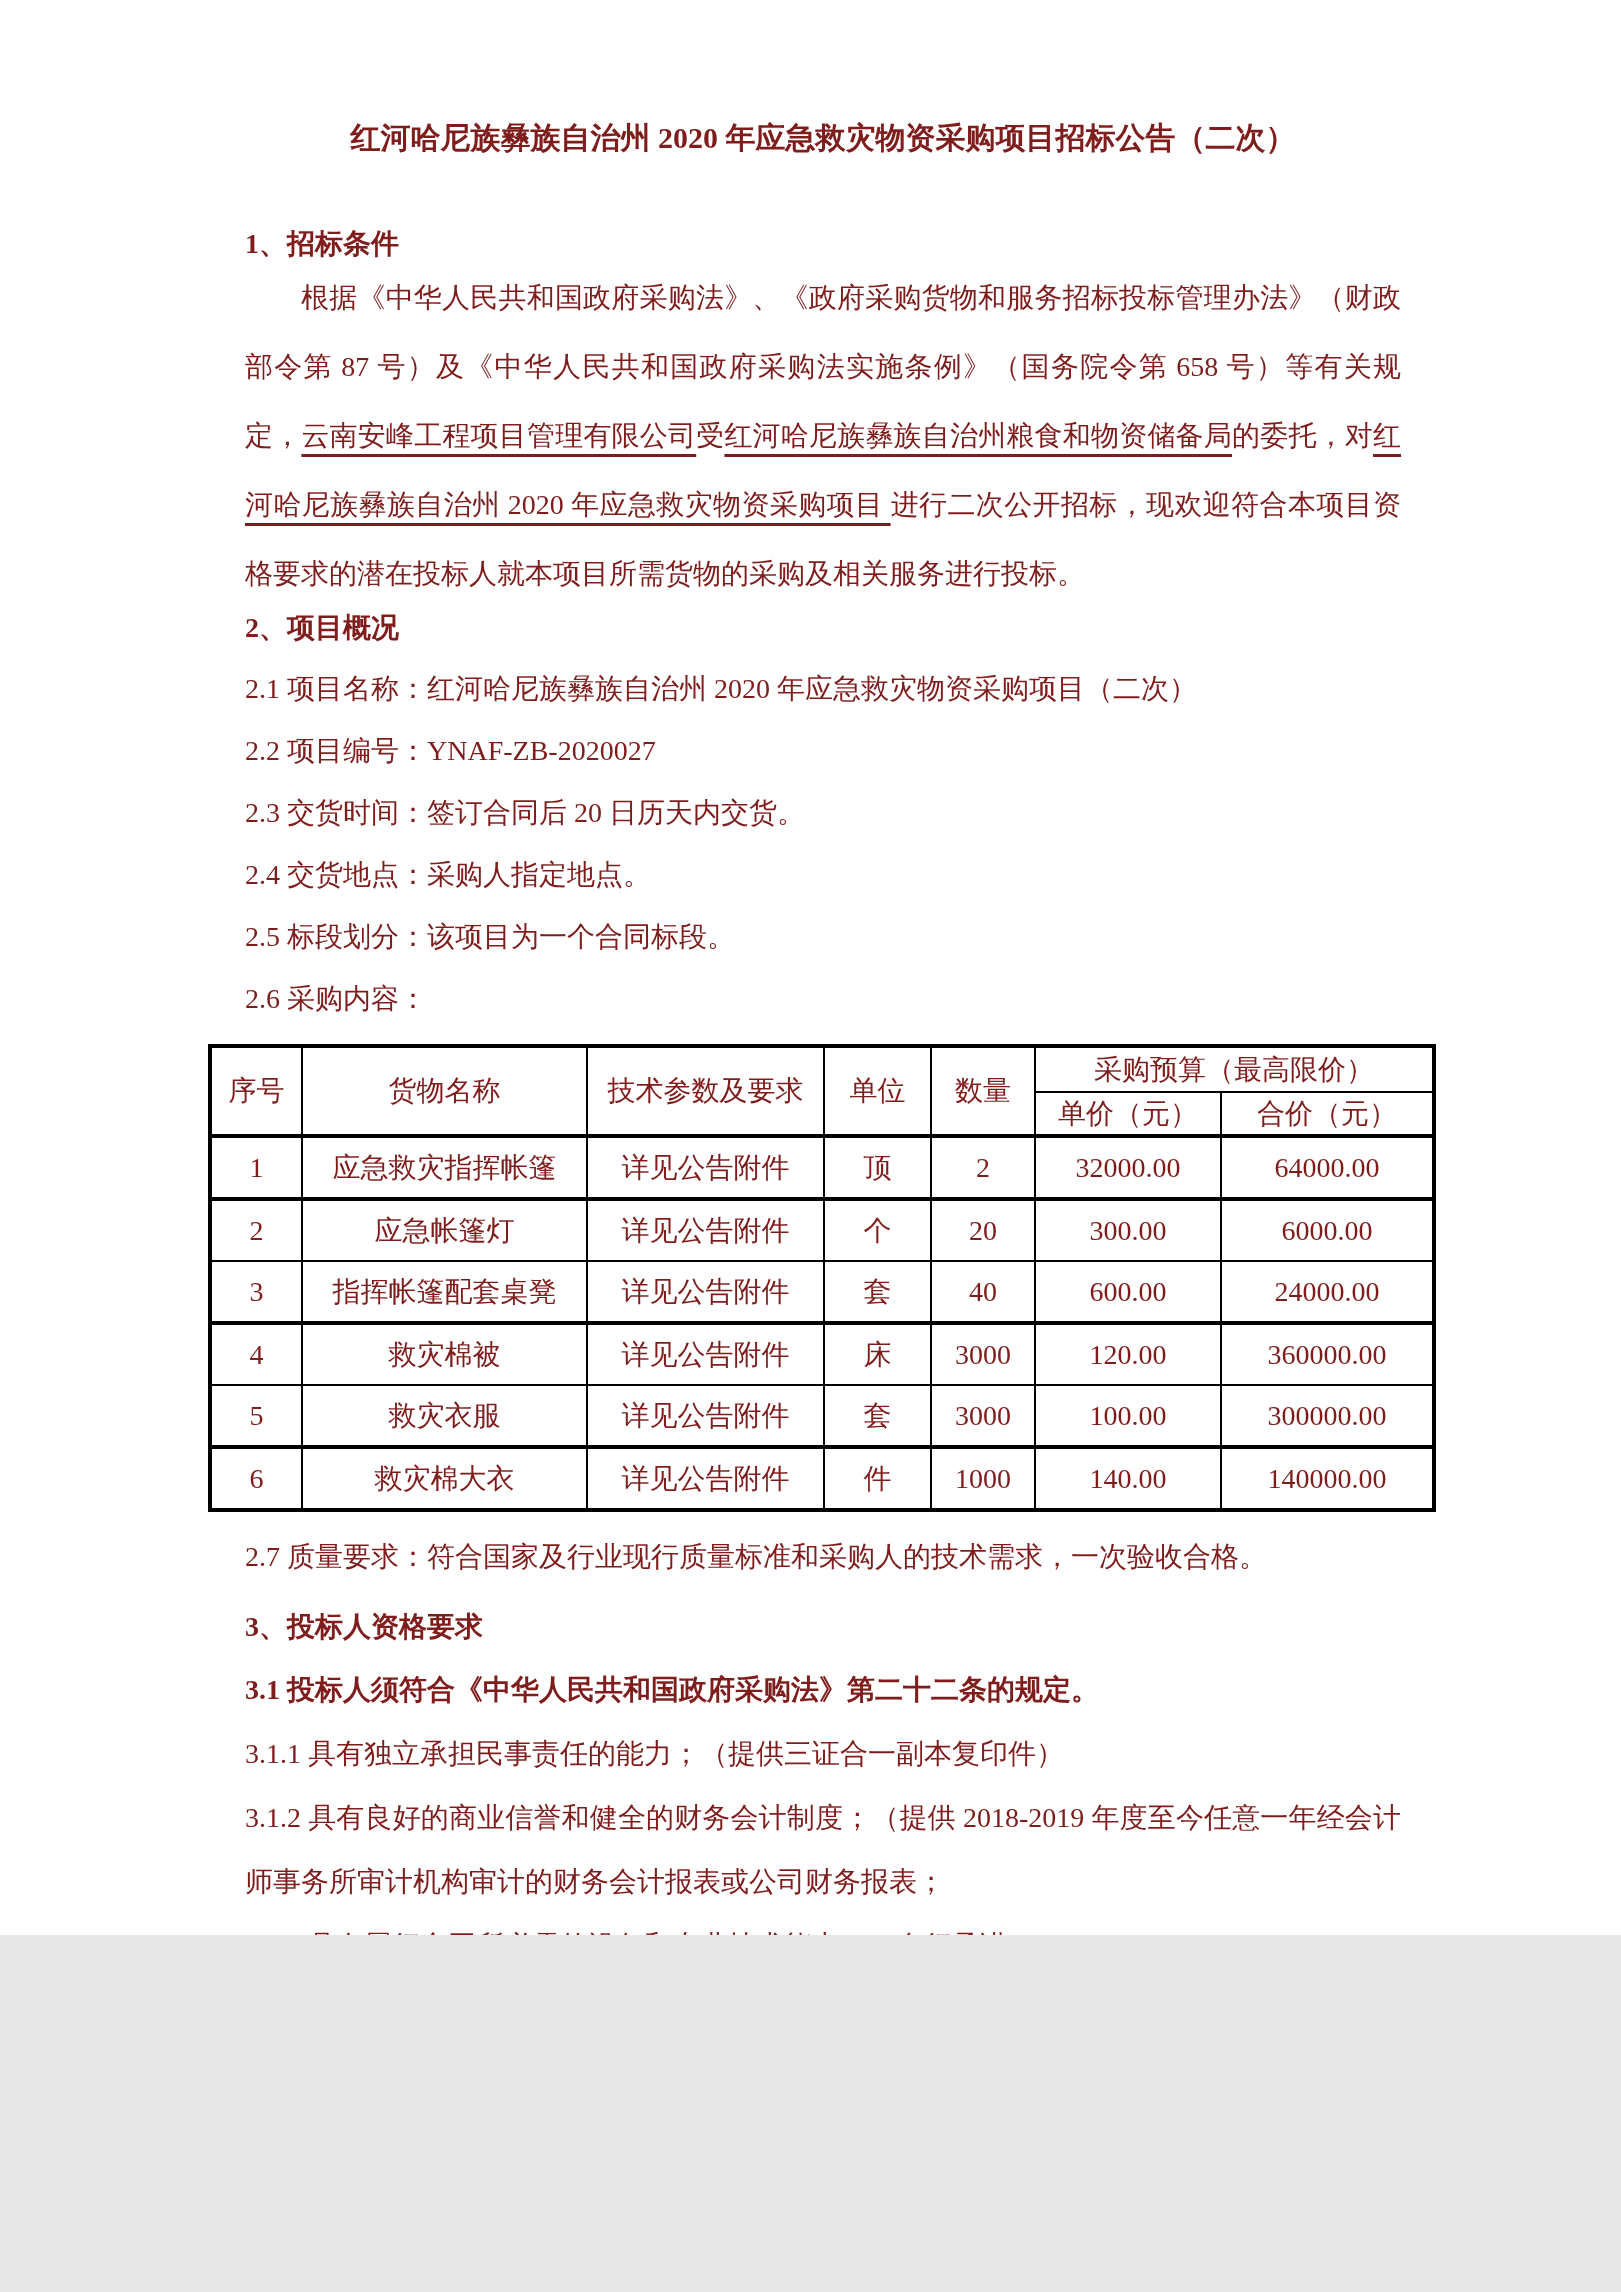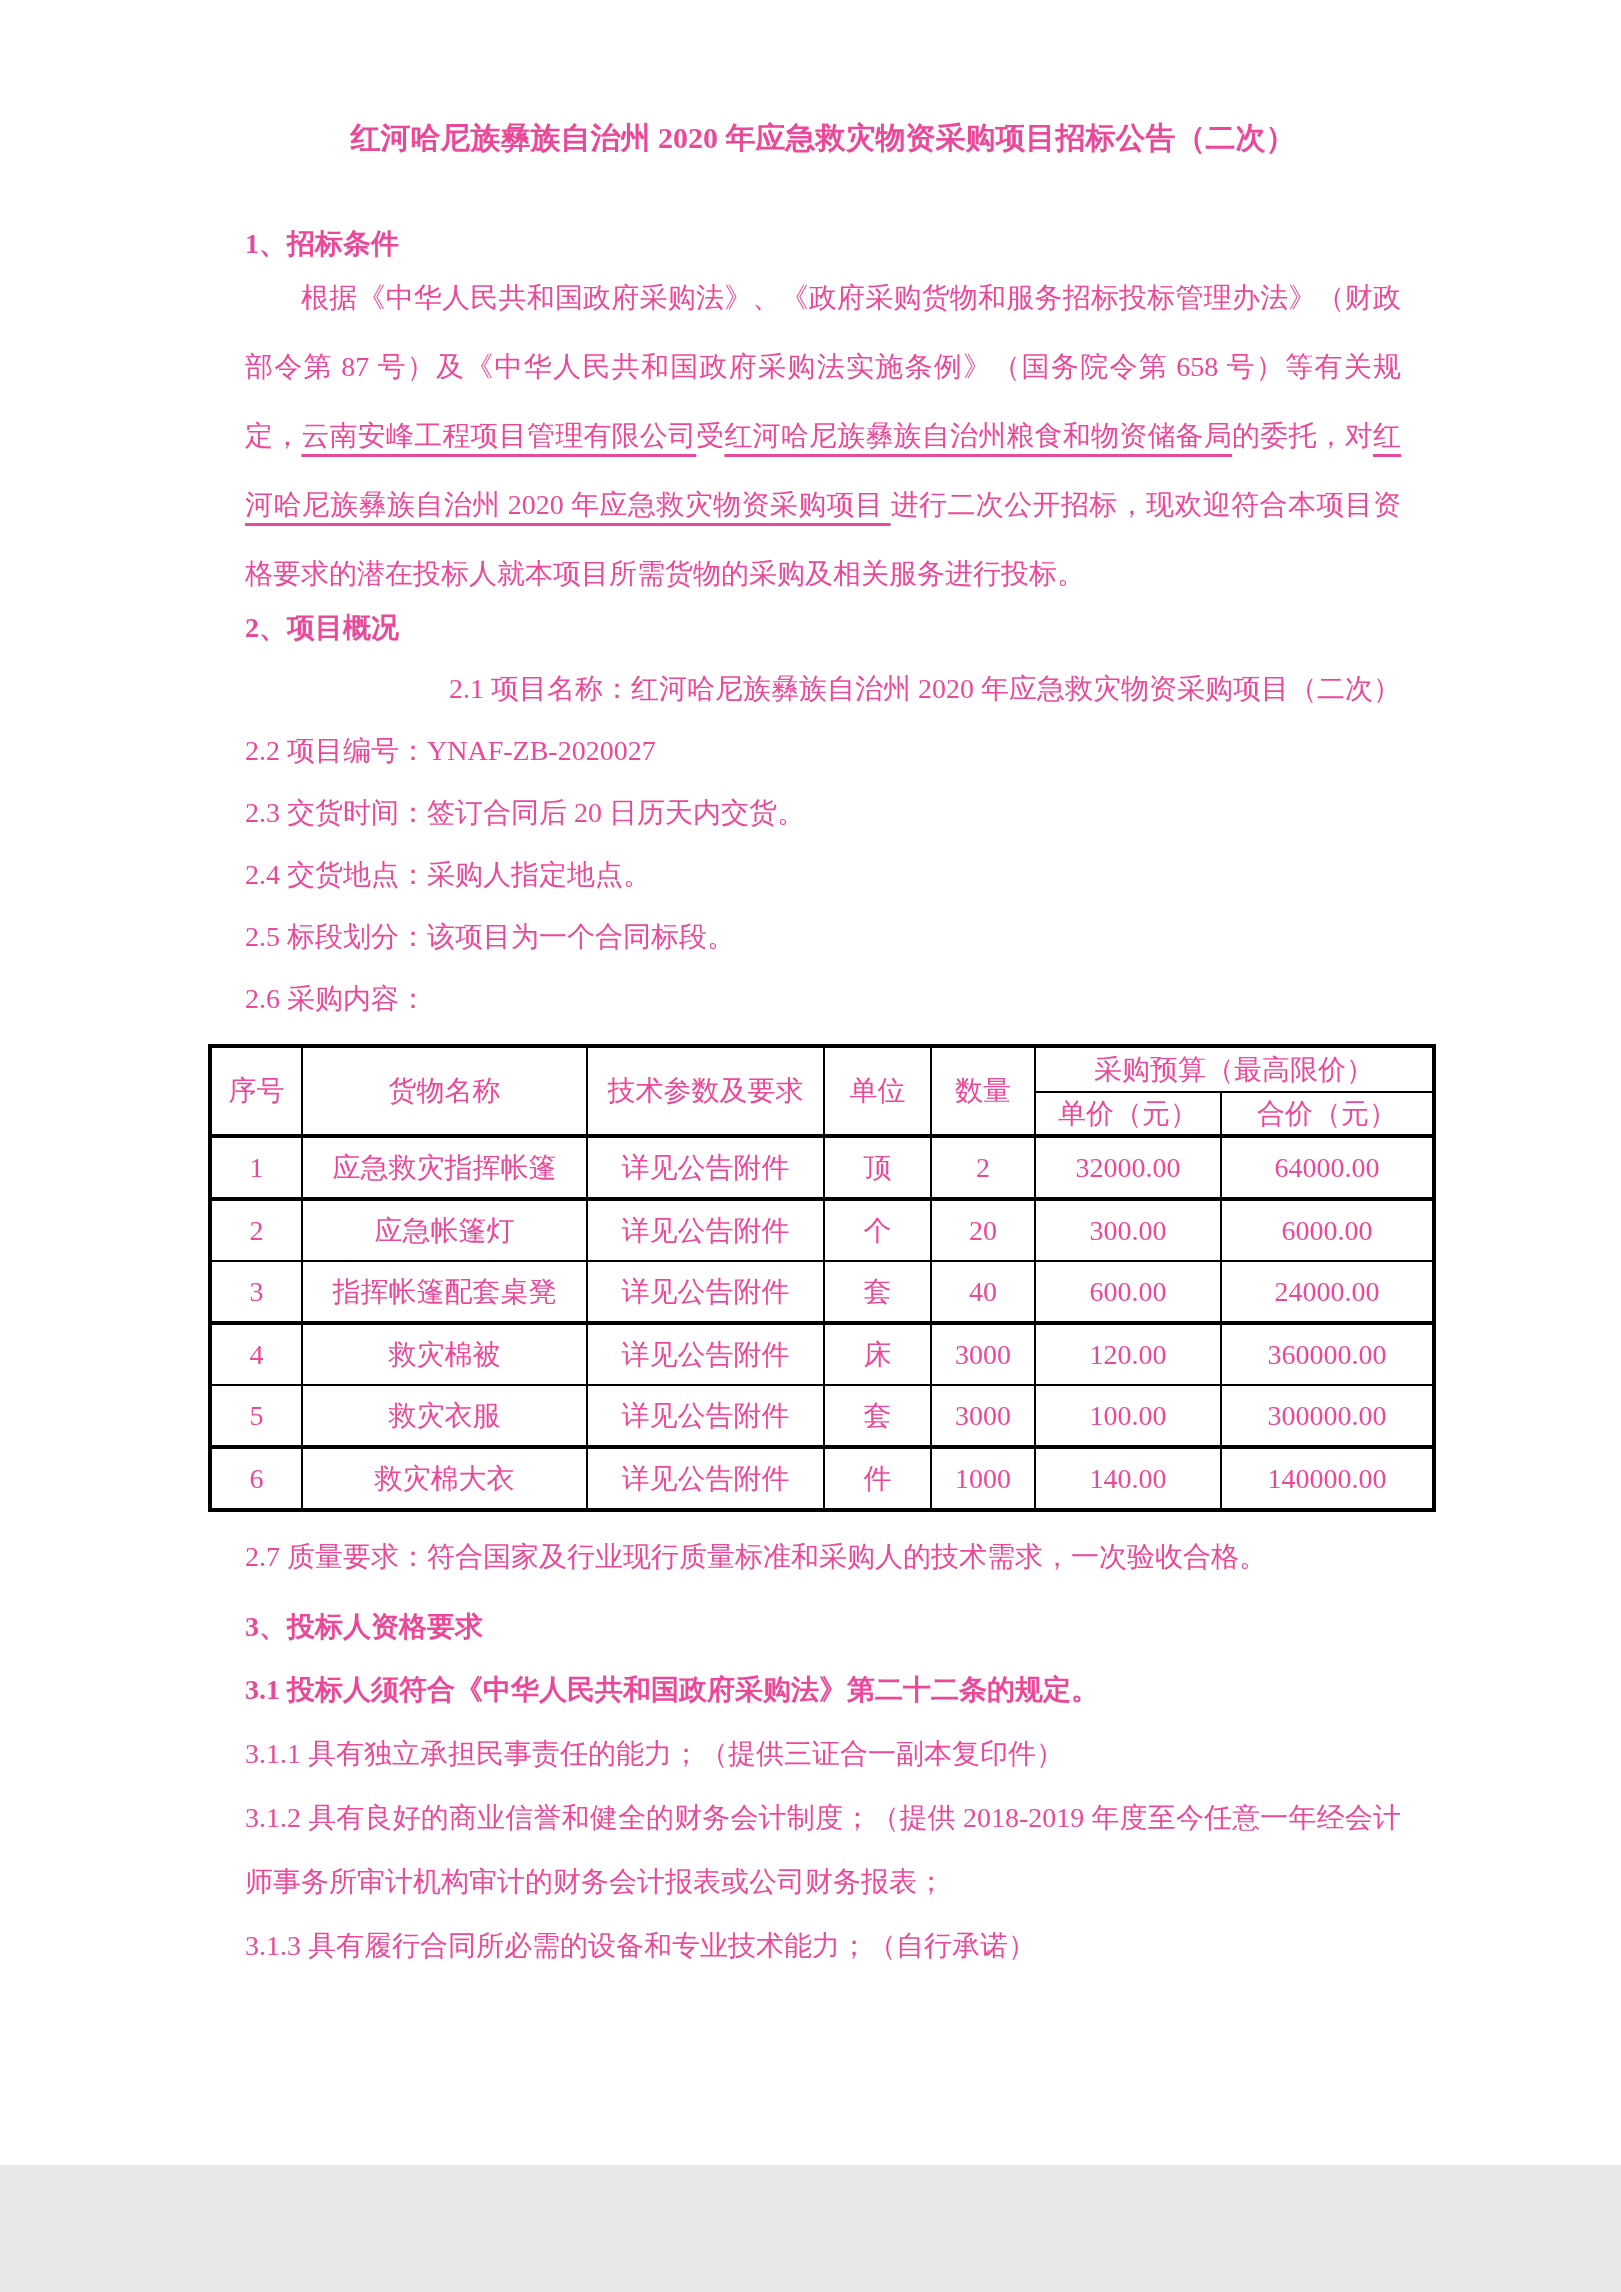--- a/index.html
+++ b/index.html
@@ -1,26 +1,26 @@
 <!DOCTYPE html>
 <html><head>
 <meta charset="utf-8">
 <style>
   html, body { margin: 0; padding: 0; background: #e8e8e8; }
   .page {
     position: relative;
     width: 1621px;
-    height: 2165px;
+    height: 1935px;
     margin: 0 auto;
     background: #ffffff;
     box-sizing: border-box;
     padding: 116px 220px 0 245px;
     font-family: "Liberation Serif", "DejaVu Serif", serif;
     font-size: 28px;
-    color: #ec4899;
+    color: #7f1d1d;
     overflow: hidden;
   }
   .doc-title {
     font-size: 30px;
     font-weight: bold;
     text-align: center;
     line-height: 43px;
     white-space: nowrap;
     margin-left: -29px;
     margin-right: -29px;
@@ -41,21 +41,21 @@
   .body-para.indent { text-indent: 2em; }
   .u {
     text-decoration: underline;
     text-decoration-thickness: 2.9px;
     text-underline-offset: 8.8px;
   }
   .item-line {
     line-height: 62px;
     white-space: nowrap;
   }
-  .item-line.first { margin-top: 10.8px; text-align: right; }
+  .item-line.first { margin-top: 10.8px; }
   table.goods {
     border-collapse: collapse;
     table-layout: fixed;
     width: 1224px;
     margin-left: -37px;
     margin-top: 14.7px;
     border: 4.9px solid #000;
   }
   table.goods th, table.goods td {
     border: 2.9px solid #000;

